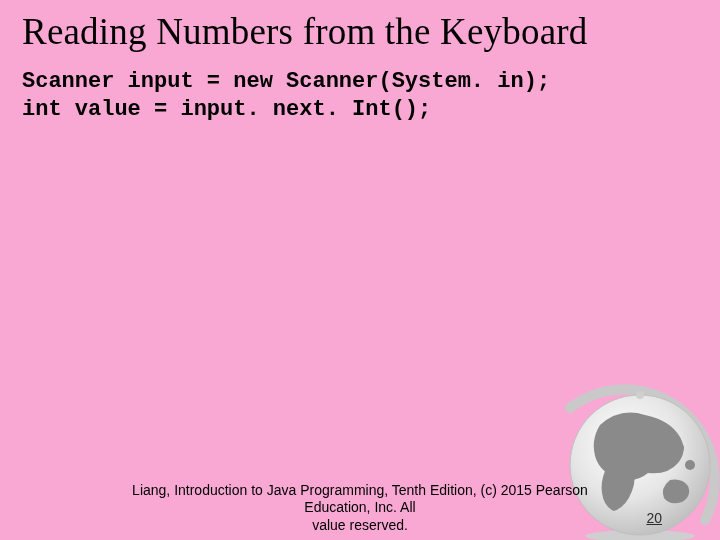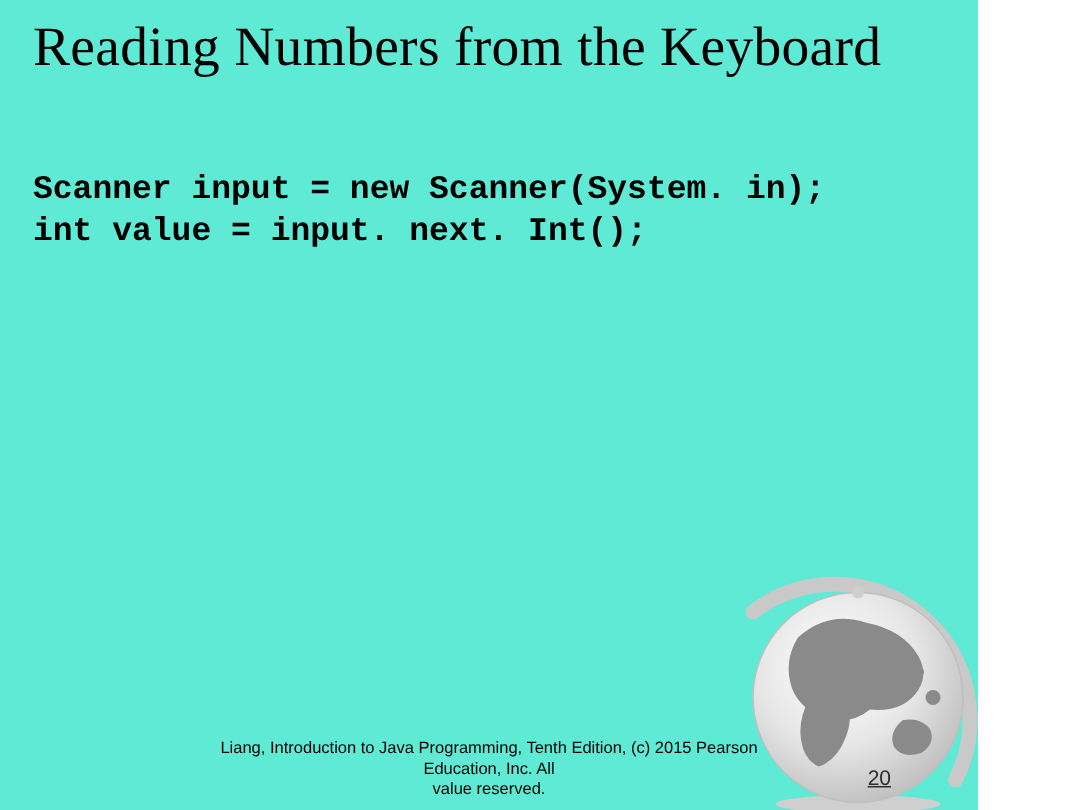--- a/index.html
+++ b/index.html
@@ -1,21 +1,21 @@
 <!DOCTYPE html>
 <html><head>
 <meta charset="utf-8">
 <style>
   * { margin: 0; padding: 0; box-sizing: border-box; }
   html, body { width: 720px; height: 540px; overflow: hidden; background: #fff; font-family: "Times New Roman", Times, serif; }
   .slide {
     position: relative;
-    width: 652px;
+    width: 720px;
     height: 540px;
-    background: #5eead4;
+    background: #f9a8d4;
   }
   .title {
     position: absolute;
     top: 10px;
     left: 22px;
     right: 22px;
     font-size: 37px;
     font-weight: 400;
     color: #000;
     letter-spacing: 0.2px;
@@ -24,30 +24,29 @@
     position: absolute;
     top: 68px;
     left: 22px;
     right: 22px;
     font-family: "Courier New", Courier, monospace;
     font-weight: bold;
     font-size: 22px;
     line-height: 1.28;
     color: #000;
     white-space: pre;
-    margin-top: 45px;
   }
   .footer {
     position: absolute;
     bottom: 6px;
     left: 0;
     right: 0;
     text-align: center;
     font-family: Arial, Helvetica, sans-serif;
-    font-size: 11px;
+    font-size: 14px;
     color: #000;
     line-height: 1.25;
     padding: 0 120px;
   }
   .page-number {
     position: absolute;
     right: 58px;
     bottom: 14px;
     font-family: Arial, Helvetica, sans-serif;
     font-size: 14px;

